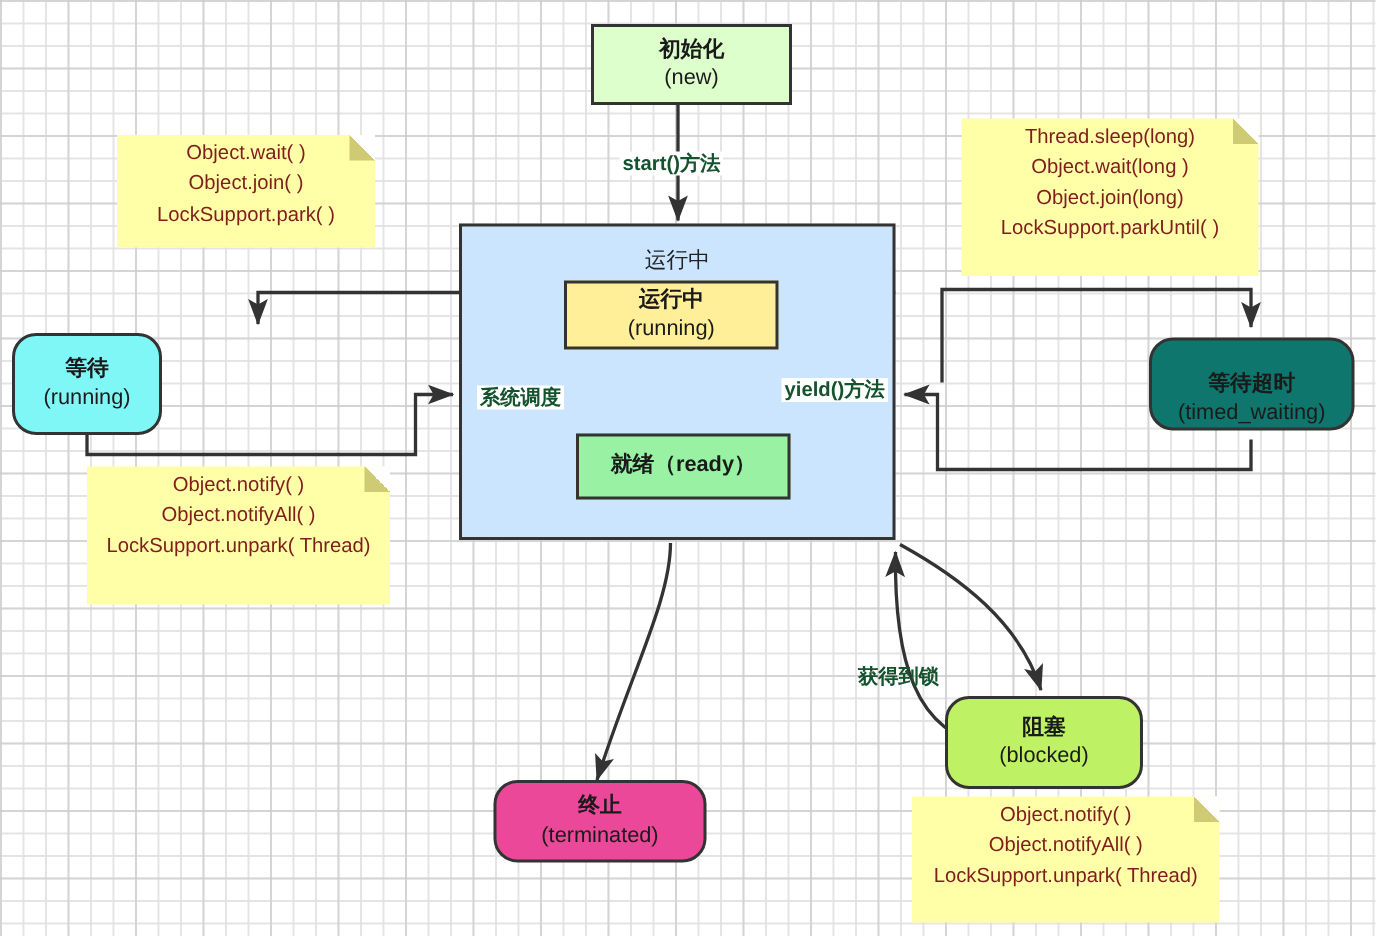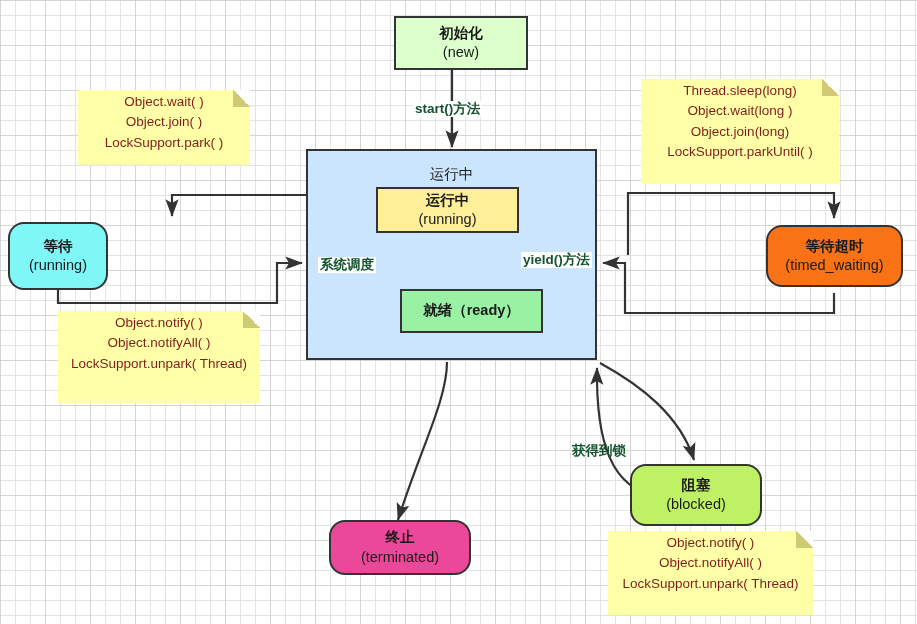--- a/index.html
+++ b/index.html
@@ -80,30 +80,30 @@
   <div class="node" style="left:394px;top:16px;width:134px;height:54px;background:#ddffcc;">
     <span class="l1">初始化</span>
     <span class="l2">(new)</span>
   </div>
 
   <div class="node" style="left:376px;top:187px;width:143px;height:46px;background:#ffef99;">
     <span class="l1">运行中</span>
     <span class="l2">(running)</span>
   </div>
 
-  <div class="node" style="left:384px;top:289px;width:143px;height:44px;background:#99f2a4;margin-left:16px;">
+  <div class="node" style="left:384px;top:289px;width:143px;height:44px;background:#99f2a4;">
     <span class="l1">就绪（ready）</span>
   </div>
 
   <div class="node rounded" style="left:8px;top:222px;width:100px;height:68px;background:#7ff7f7;">
     <span class="l1">等待</span>
     <span class="l2">(running)</span>
   </div>
 
-  <div class="node rounded" style="left:766px;top:225px;width:137px;height:62px;background:#f97316;">
+  <div class="node rounded" style="left:766px;top:225px;width:137px;height:62px;background:#0f766e;justify-content:flex-end;">
     <span class="l1">等待超时</span>
     <span class="l2">(timed_waiting)</span>
   </div>
 
   <div class="node rounded" style="left:630px;top:464px;width:132px;height:62px;background:#bef264;">
     <span class="l1">阻塞</span>
     <span class="l2">(blocked)</span>
   </div>
 
   <div class="node rounded" style="left:329px;top:520px;width:142px;height:55px;background:#ec4899;">

